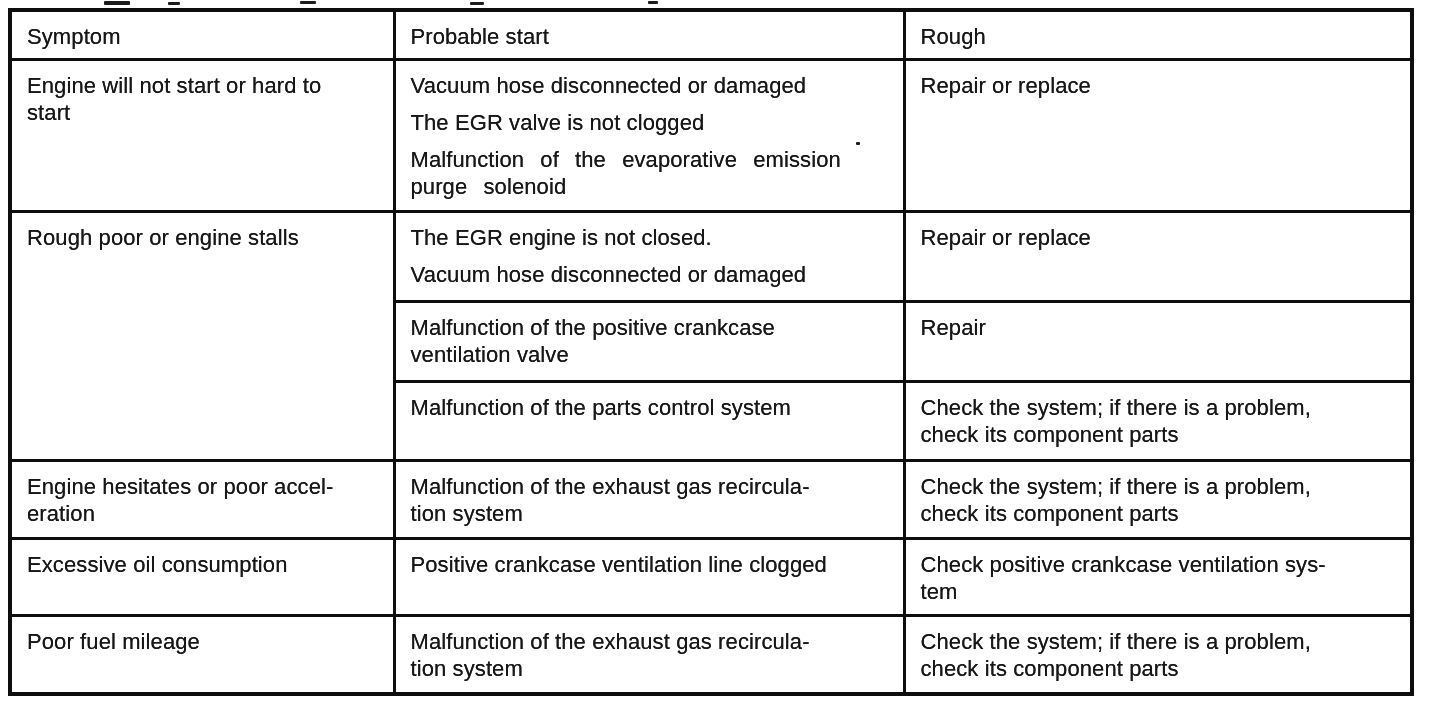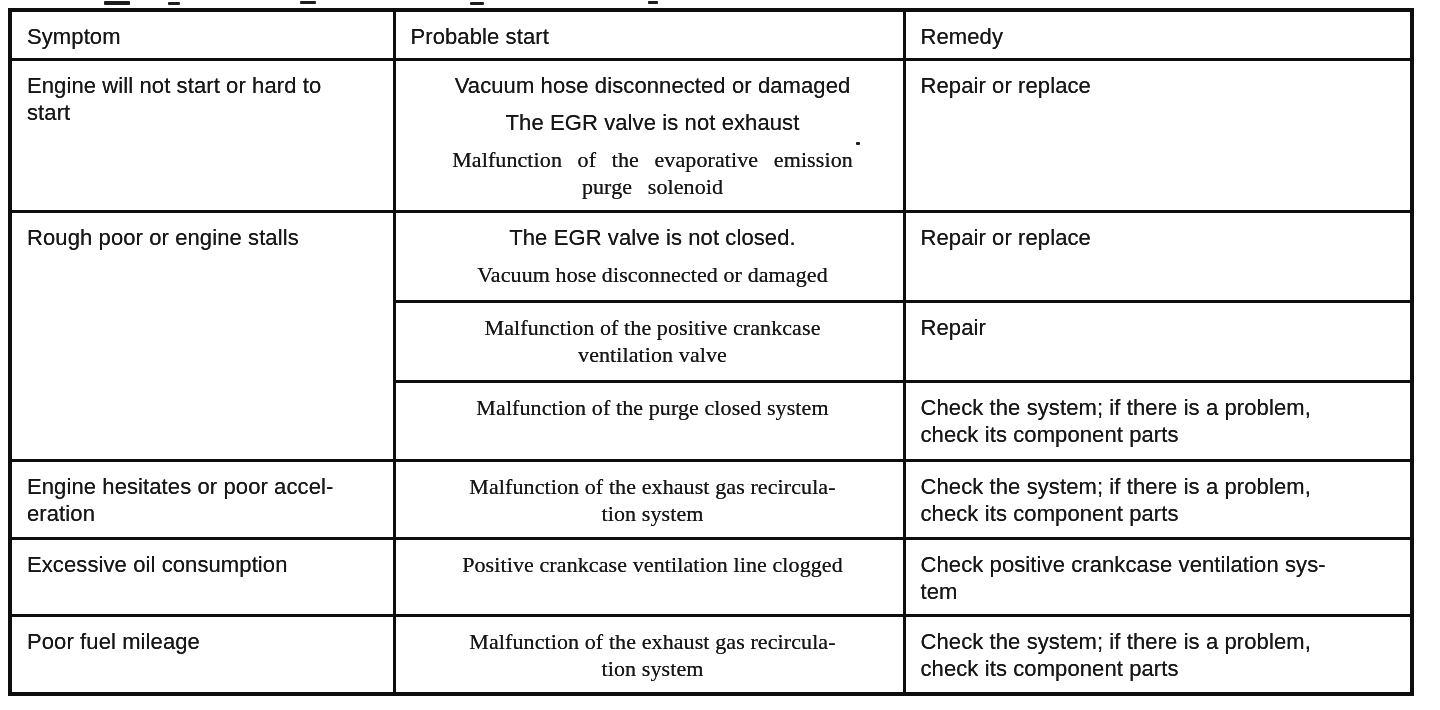--- a/index.html
+++ b/index.html
@@ -45,23 +45,22 @@
   tr.h-r1  { height: 152px; }
   tr.h-r2a { height: 90px; }
   tr.h-r2b { height: 80px; }
   tr.h-r2c { height: 79px; }
   tr.h-r3  { height: 78px; margin-top: 26px; }
   tr.h-r4  { height: 77px; }
   tr.h-r5  { height: 79px; }
   .ml { white-space: pre-line; }
   p.cause {
     margin: 0 0 10px 0;
-    text-align: center;
   }
-  p.cause:last-child { margin-bottom: 0; font-family: Liberation Serif, serif; }
+  p.cause:last-child { margin-bottom: 0; }
   .spread { word-spacing: 10px; }
   
   .noise {
     position: absolute;
     background: #1c1c1c;
     border-radius: 1px;
   }
 </style>
 </head>
 <body>
@@ -78,65 +77,65 @@
   <table class="tbl">
     <colgroup>
       <col class="c1">
       <col class="c2">
       <col class="c3">
     </colgroup>
     <thead>
       <tr class="h-header">
         <th>Symptom</th>
         <th>Probable start</th>
-        <th>Remedy</th>
+        <th>Rough</th>
       </tr>
     </thead>
     <tbody>
 
       <tr class="h-r1">
         <td>
           <span class="ml">Engine will not start or hard to
 start</span>
         </td>
         <td>
           <p class="cause">Vacuum hose disconnected or damaged</p>
-          <p class="cause">The EGR valve is not exhaust</p>
+          <p class="cause">The EGR valve is not clogged</p>
           <p class="cause ml spread">Malfunction of the evaporative emission
 purge solenoid</p>
         </td>
         <td>
           <span class="ml">Repair or replace</span>
         </td>
       </tr>
 
       <tr class="h-r2a">
         <td rowspan="3">
           <span class="ml">Rough poor or engine stalls</span>
         </td>
         <td>
-          <p class="cause">The EGR valve is not closed.</p>
+          <p class="cause">The EGR engine is not closed.</p>
           <p class="cause">Vacuum hose disconnected or damaged</p>
         </td>
         <td>
           <span class="ml">Repair or replace</span>
         </td>
       </tr>
       <tr class="h-r2b">
         <td>
           <p class="cause ml">Malfunction of the positive crankcase
 ventilation valve</p>
         </td>
         <td>
           <span class="ml">Repair</span>
         </td>
       </tr>
       <tr class="h-r2c">
         <td>
-          <p class="cause">Malfunction of the purge closed system</p>
+          <p class="cause">Malfunction of the parts control system</p>
         </td>
         <td>
           <span class="ml">Check the system; if there is a problem,
 check its component parts</span>
         </td>
       </tr>
 
       <tr class="h-r3">
         <td>
           <span class="ml">Engine hesitates or poor accel-

